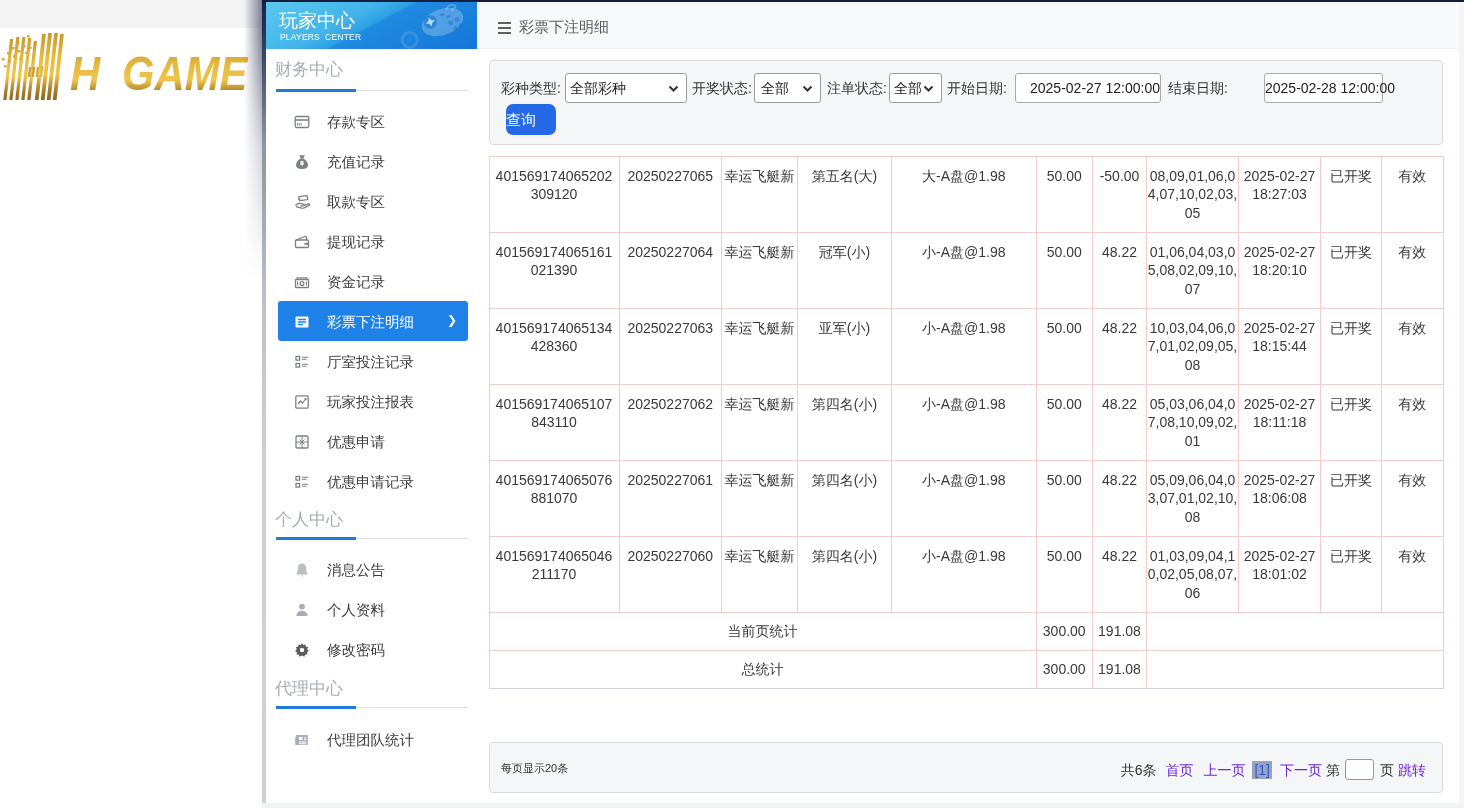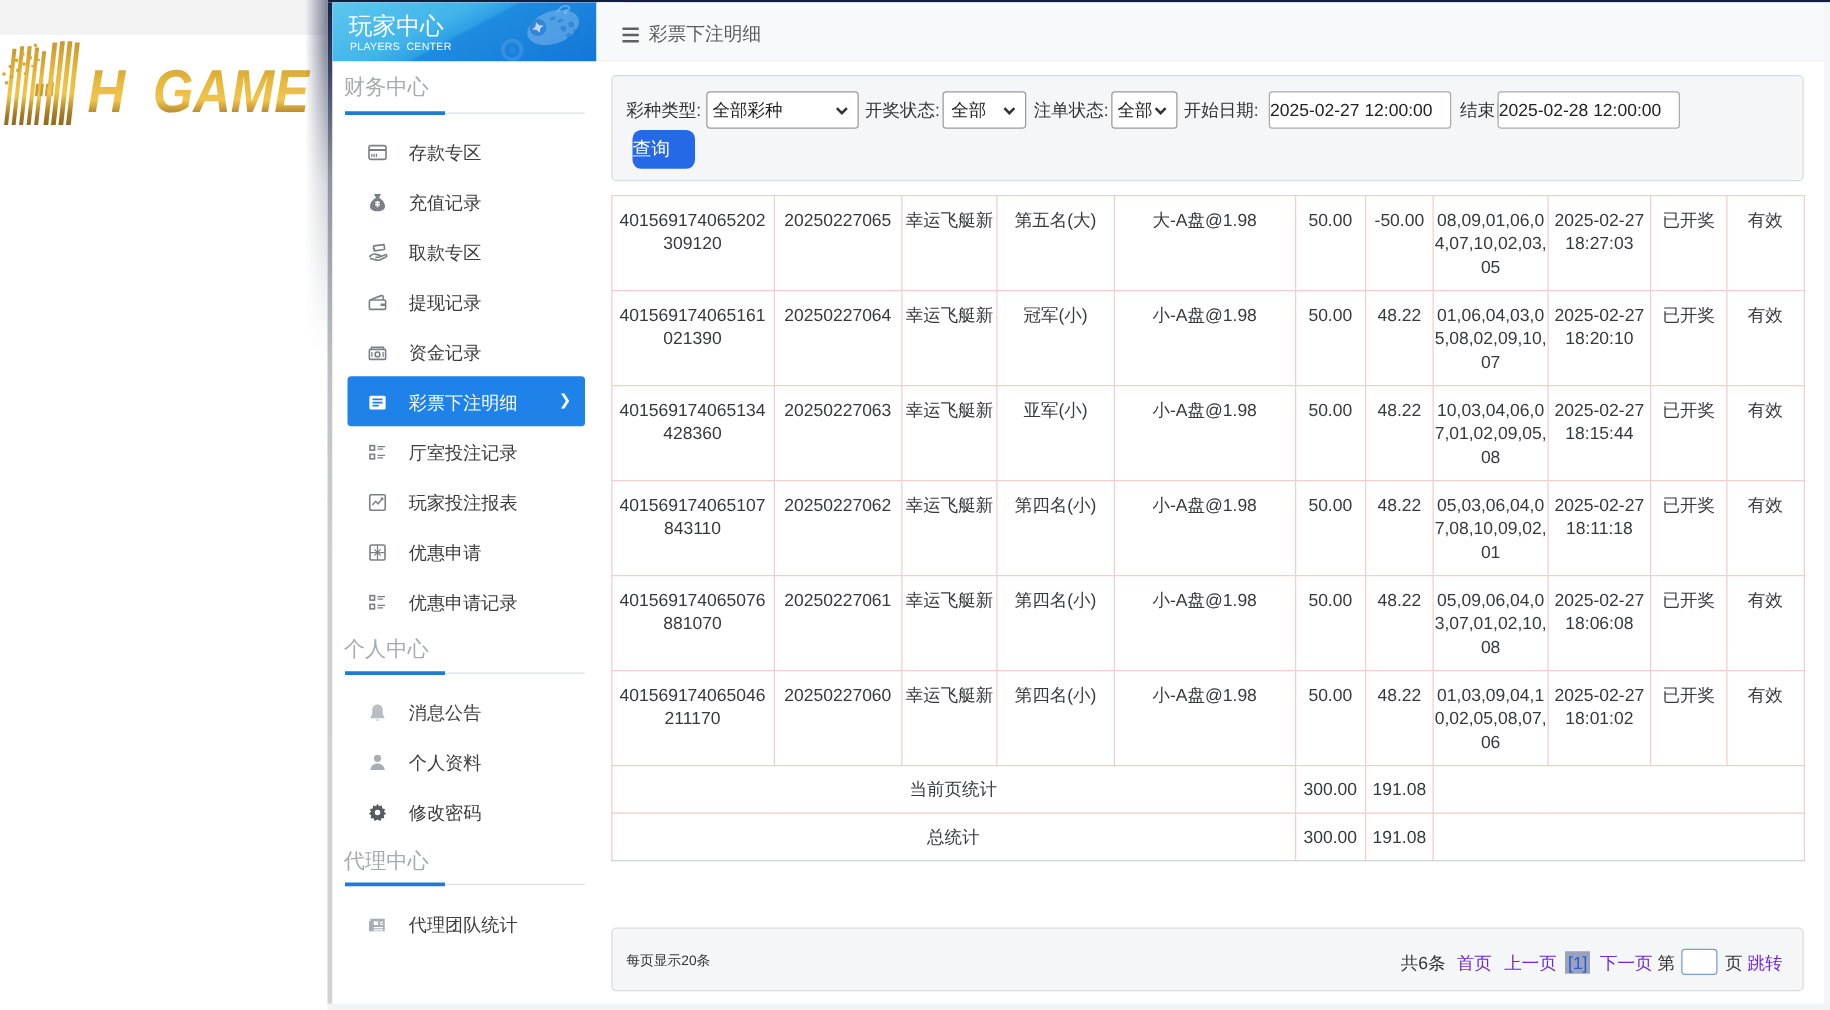--- a/index.html
+++ b/index.html
@@ -41,21 +41,21 @@
 #topbar{position:absolute;left:0;top:0;width:981px;height:47px;background:#f8f9fa;border-bottom:1px solid #f2f2f3}
 #ham{position:absolute;left:20px;top:19.5px;width:13px}
 #ham i{display:block;height:2.2px;background:#606060;margin-bottom:2.9px}
 #topbar .title{position:absolute;left:41px;top:16px;font-size:15px;color:#5c5c5c}
 #scrollbar{position:absolute;right:0;top:0;width:5px;height:801px;background:#f4f5f6}
 .panel{position:absolute;left:11px;width:954px;background:#f5f6f8;border:1px solid #d9dbde;border-radius:4px}
 #filter{top:58px;height:85px;font-size:14px;color:#333}
 #filter .lab{position:absolute;top:12px;height:30px;line-height:30px}
 .ctrl{position:absolute;top:12px;height:30px;background:#fff;border:1px solid #9b9b9b;border-radius:3px;line-height:28px;color:#222;white-space:nowrap}
 .ctrl.sel2 svg{position:absolute;right:7px;top:9px}
-.ctrl.inp{border:1px solid #ababab;border-radius:3px;text-align:left}
+.ctrl.inp{border:1px solid #ababab;border-radius:3px;text-align:right}
 #qbtn{position:absolute;left:16px;top:43px;width:50px;height:31px;background:#2569e6;border-radius:7px;
   color:#fff;font-size:15px;text-align:left;line-height:31px}
 
 #tbl{position:absolute;left:10.5px;top:154px;width:954px;border-collapse:collapse;table-layout:fixed;
   font-size:14px;color:#38393d}
 #tbl th{height:40px;background:#edf0f4;border:1px solid #f3cdc9;border-bottom:1px solid #b7bcc2;
   font-size:15px;color:#454a52;font-weight:bold;padding:0;white-space:nowrap;overflow:hidden;border-top:1px solid #cfd3d7}
 #tbl td{border:1px solid #f3cdc9;text-align:center;vertical-align:top;padding:9.5px 2.5px;word-break:break-all;line-height:18.5px}
 #tbl td.cj{padding:9.5px 0}
 #tbl td.kj{padding:9.5px 0.5px}
@@ -302,21 +302,21 @@
     <div class="ctrl sel2" style="left:264px;width:67px;padding-left:6px">全部<svg width="11" height="11" viewBox="0 0 11 11">
             <path d="M1.5 3.5 5.5 7.5 9.5 3.5" stroke="#333" stroke-width="2" fill="none"></path>
           </svg></div>
     <div class="lab" style="left:337px">注单状态:</div>
     <div class="ctrl sel2" style="left:399px;width:53px;padding-left:4px">全部<svg width="11" height="11" viewBox="0 0 11 11">
             <path d="M1.5 3.5 5.5 7.5 9.5 3.5" stroke="#333" stroke-width="2" fill="none"></path>
           </svg></div>
     <div class="lab" style="left:457px">开始日期:</div>
     <div class="ctrl inp" style="left:525px;width:146px">2025-02-27 12:00:00</div>
     <div class="lab" style="left:678px">结束日期:</div>
-    <div class="ctrl inp" style="left:708px;width:146px">2025-02-28 12:00:00</div>
+    <div class="ctrl inp" style="left:774px;width:119px">2025-02-28 12:00:00</div>
     <div id="qbtn">查询</div>
   </div>
   <table id="tbl" cellspacing="0">
         <colgroup>
     <col style="width:130px">
           <col style="width:102.5px">
           <col style="width:76px">
           <col style="width:94px">
     <col style="width:144.5px">
           <col style="width:56.5px">

